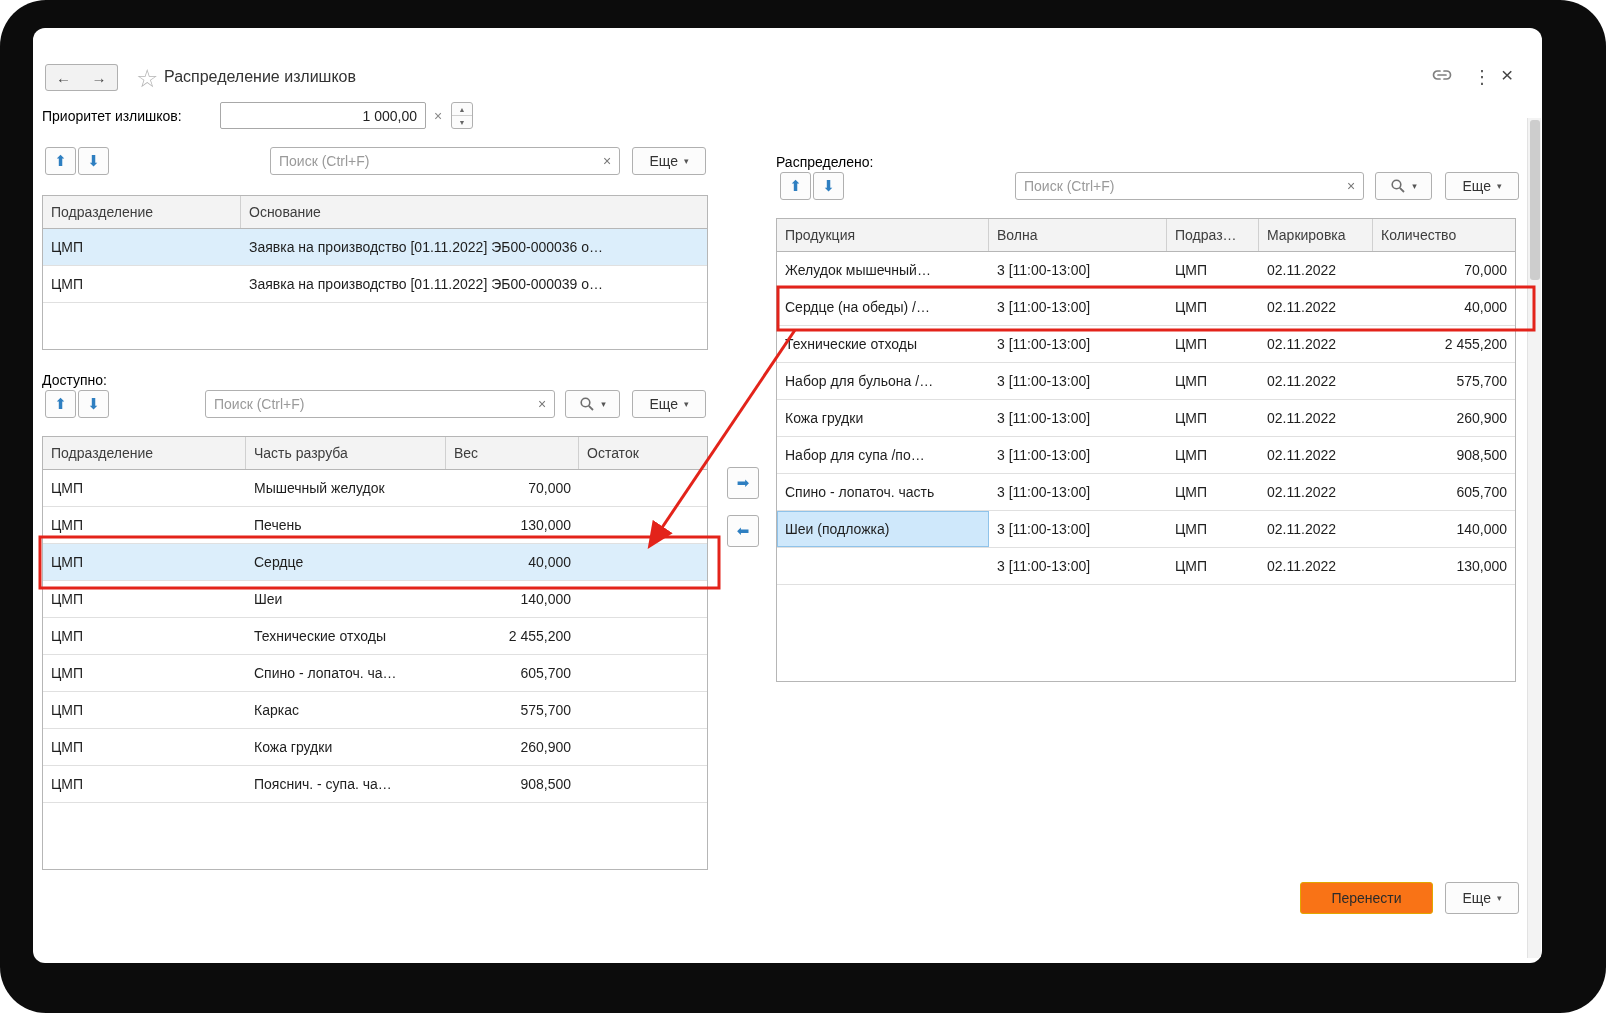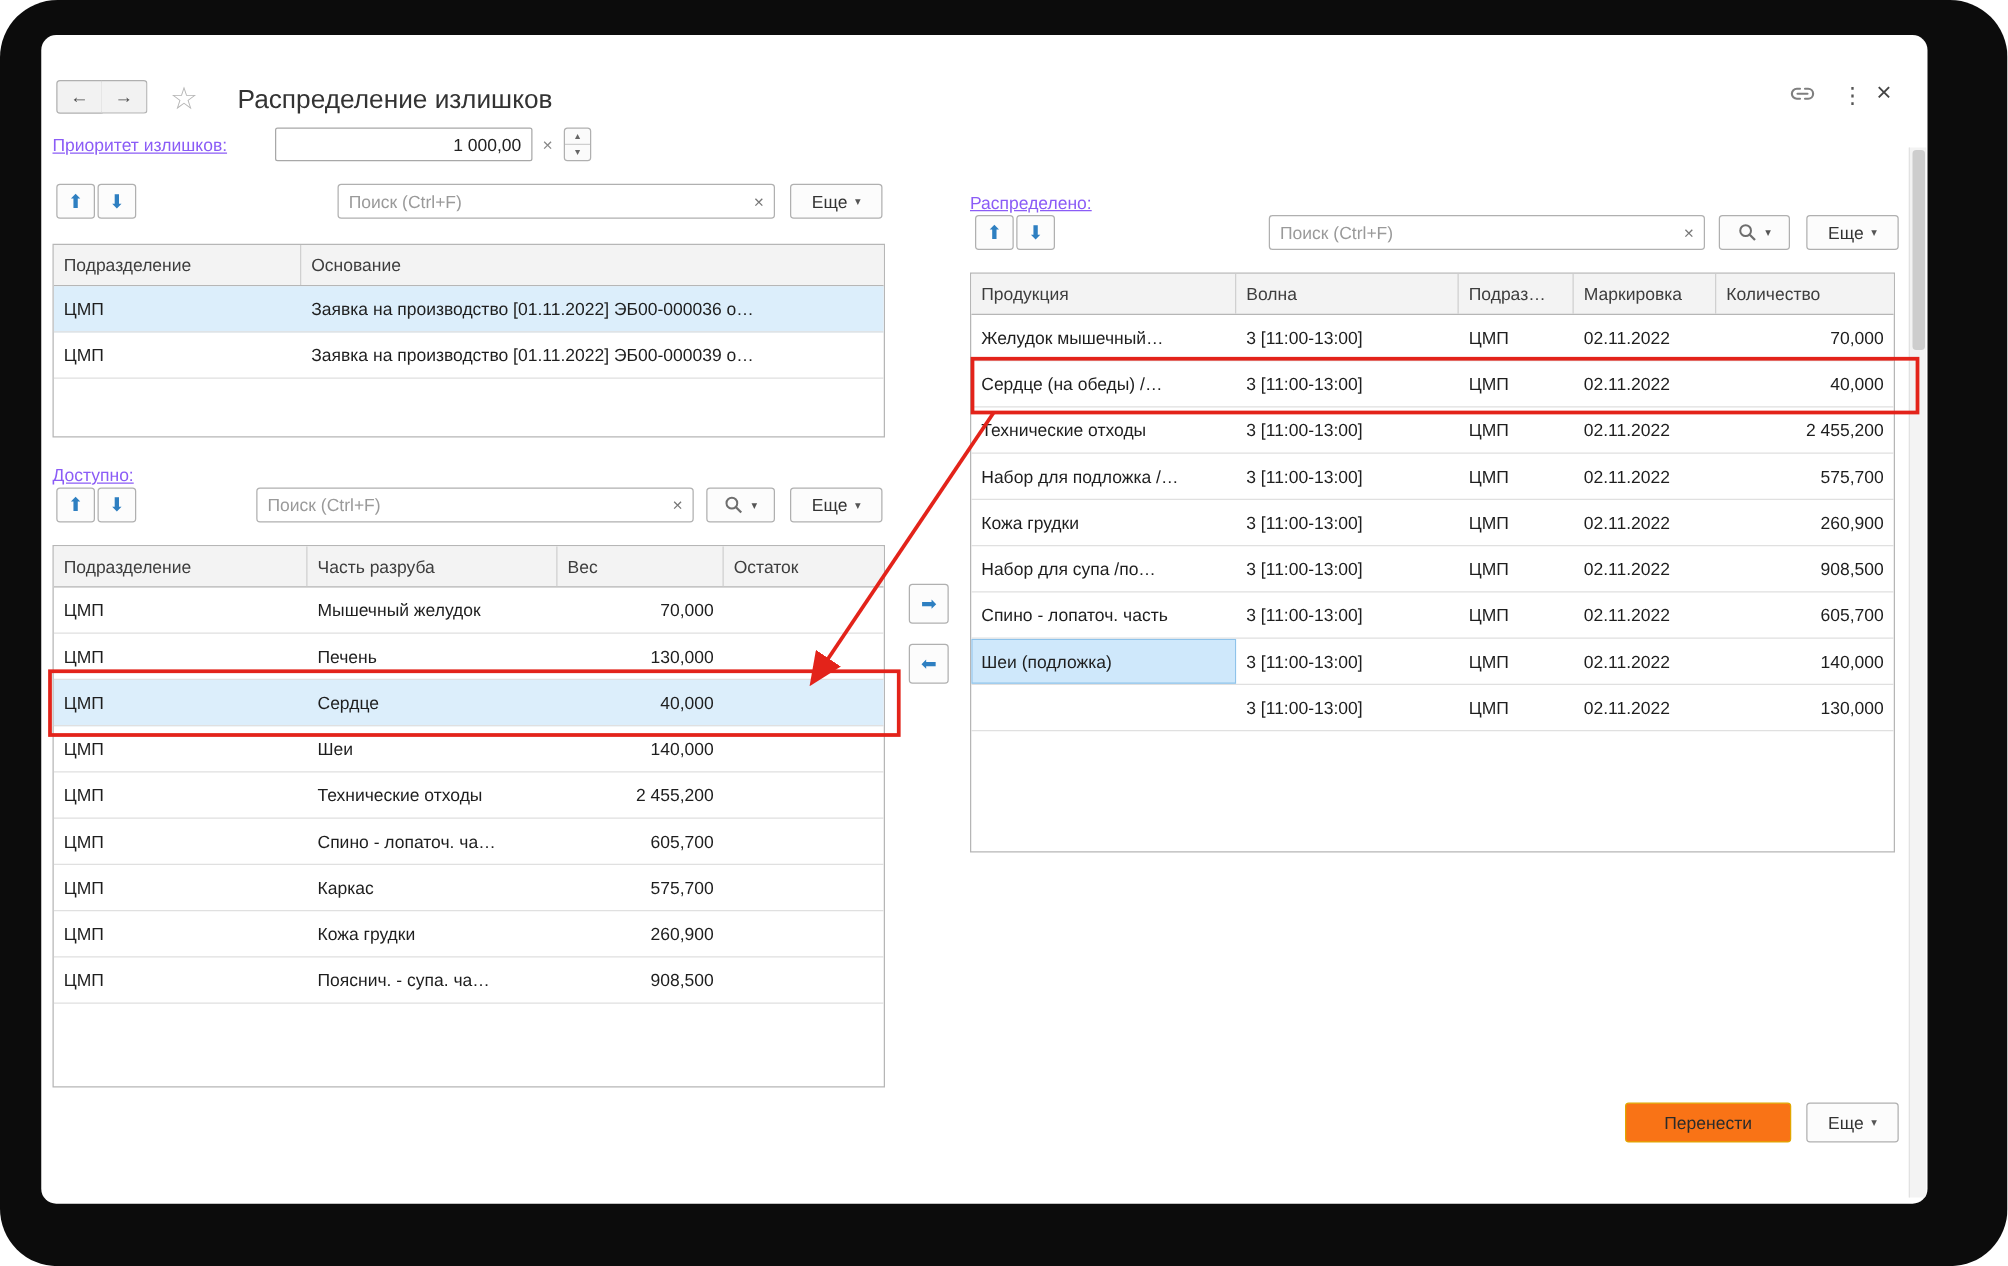--- a/index.html
+++ b/index.html
@@ -4,30 +4,30 @@
 <style>
   * { box-sizing: border-box; margin: 0; padding: 0; }
   html, body { width: 1606px; height: 1013px; overflow: hidden; background: #ffffff;
                font-family: "Liberation Sans", "DejaVu Sans", sans-serif; }
   body { position: relative; }
   .frame { position: absolute; inset: 0; background: #0c0c0c; border-radius: 46px; }
   .window { position: absolute; left: 33px; top: 28px; width: 1509px; height: 935px;
             background: #ffffff; border-radius: 12px; overflow: hidden; }
 
   .abs { position: absolute; }
-  .lbl { position: absolute; font-size: 14px; color: #8b5cf6; text-decoration: underline; }
+  .lbl { position: absolute; font-size: 14px; color: #000000; }
 
   .btn { position: absolute; display: flex; align-items: center; justify-content: center; gap: 6px;
          background: #fcfcfc; border: 1px solid #b0b0b0; border-radius: 3px;
          font-size: 14px; color: #333; cursor: pointer; user-select: none; }
   .nav-btn { width: 37px; height: 27px; font-size: 15px; color: #4a4a4a; background: #f2f2f2; }
   .back-btn { left: 12px; top: 36px; border-radius: 3px 0 0 3px; }
   .fwd-btn  { left: 48px; top: 36px; border-radius: 0 3px 3px 0; border-left: none; }
   .star { left: 103px; top: 36px; font-size: 25px; color: #b5b5b5; cursor: pointer; }
-  .title { left: 157px; top: 40px; font-size: 21px; color: #333; }
+  .title { left: 131px; top: 40px; font-size: 16px; color: #333; }
   .link-btn { left: 1398px; top: 40px; cursor: pointer; }
   .kebab { left: 1440px; top: 38px; font-size: 18px; color: #555; width: 16px; text-align: center; cursor: pointer; }
   .close { left: 1468px; top: 35px; font-size: 21px; color: #444; cursor: pointer; }
 
   .priority-label { left: 9px; top: 80px; }
   .pri-box { left: 187px; top: 74px; width: 206px; height: 27px; position: absolute;
              border: 1px solid #a8a8a8; border-radius: 2px; background: #fff; }
   .pri-box input { width: 100%; height: 100%; border: none; outline: none; text-align: right;
                    padding: 0 8px; font-size: 14px; color: #222; font-family: inherit; background: transparent; }
   .pri-clear { left: 395px; top: 74px; width: 20px; height: 27px; position: absolute; display: flex;
@@ -299,21 +299,21 @@
         <div class="c t3c4 num">40,000</div>
       </div>
       <div class="tbl-row">
         <div class="c t3c0">Технические отходы</div>
         <div class="c t3c1">3 [11:00-13:00]</div>
         <div class="c t3c2">ЦМП</div>
         <div class="c t3c3">02.11.2022</div>
         <div class="c t3c4 num">2 455,200</div>
       </div>
       <div class="tbl-row">
-        <div class="c t3c0">Набор для подложка /…</div>
+        <div class="c t3c0">Набор для бульона /…</div>
         <div class="c t3c1">3 [11:00-13:00]</div>
         <div class="c t3c2">ЦМП</div>
         <div class="c t3c3">02.11.2022</div>
         <div class="c t3c4 num">575,700</div>
       </div>
       <div class="tbl-row">
         <div class="c t3c0">Кожа грудки</div>
         <div class="c t3c1">3 [11:00-13:00]</div>
         <div class="c t3c2">ЦМП</div>
         <div class="c t3c3">02.11.2022</div>

